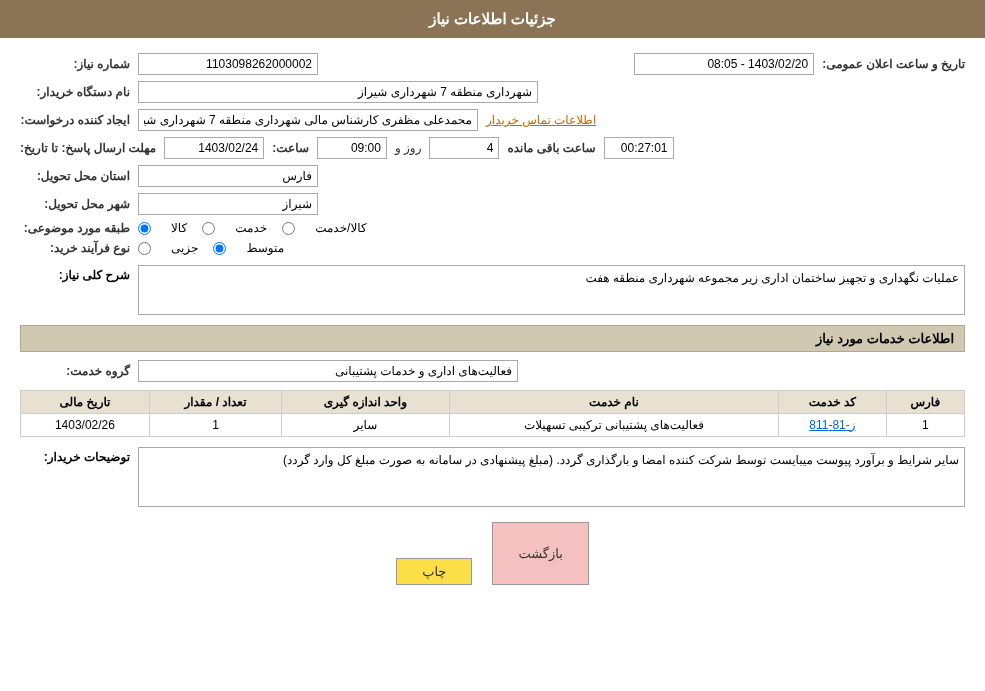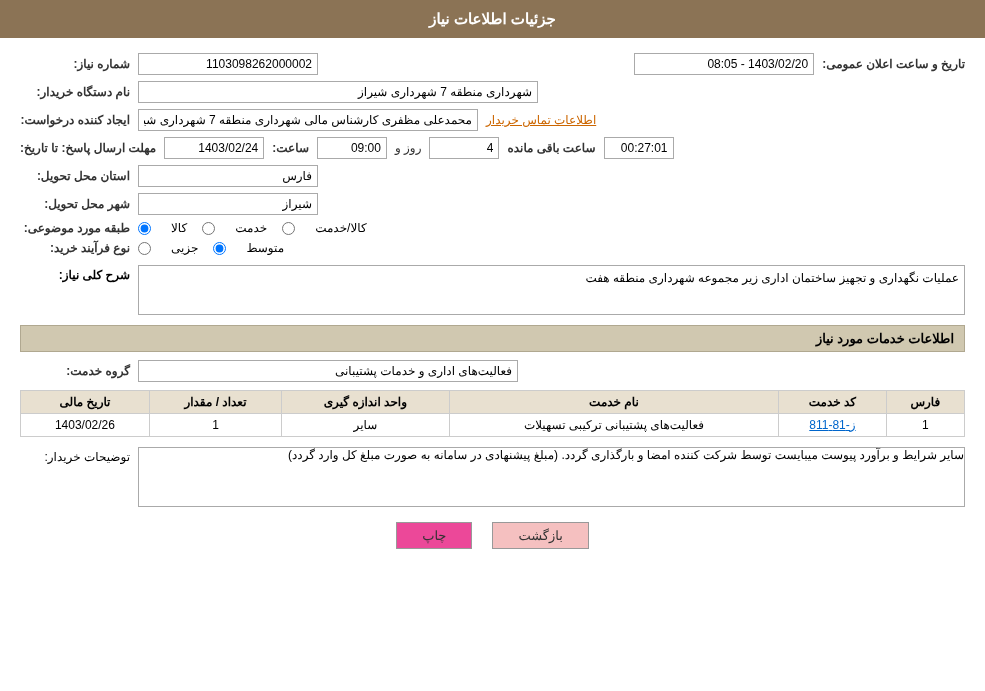--- a/index.html
+++ b/index.html
@@ -133,27 +133,28 @@
     }
     .note-box-wrapper {
       display: flex;
       align-items: flex-start;
       gap: 8px;
       margin-bottom: 6px;
     }
     .note-label {
       min-width: 110px;
       text-align: right;
-      font-weight: normal;
+      font-weight: bold;
       font-size: 12px;
       padding-top: 3px;
     }
     .note-box {
       border: 1px solid #aaa;
       background: #fff;
+      padding: 5px;
       min-height: 60px;
       flex: 1;
       font-size: 12px;
       font-family: Tahoma, Arial, sans-serif;
       direction: rtl;
     }
     .buttons-row {
       display: flex;
       justify-content: center;
       gap: 20px;
@@ -164,22 +165,23 @@
       font-size: 13px;
       font-family: Tahoma, Arial, sans-serif;
       cursor: pointer;
       border: 1px solid #999;
     }
     .btn-back {
       background: #f5c0c0;
       color: #333;
     }
     .btn-print {
-      background: #ec4899;
-      color: #333;
+      background: #fde047;
+      color: #333;
+      margin-top: 36px;
     }
     .form-section {
       position: relative;
       z-index: 1;
     }
     .separator {
       color: #333;
     }
   </style>
 </head>

